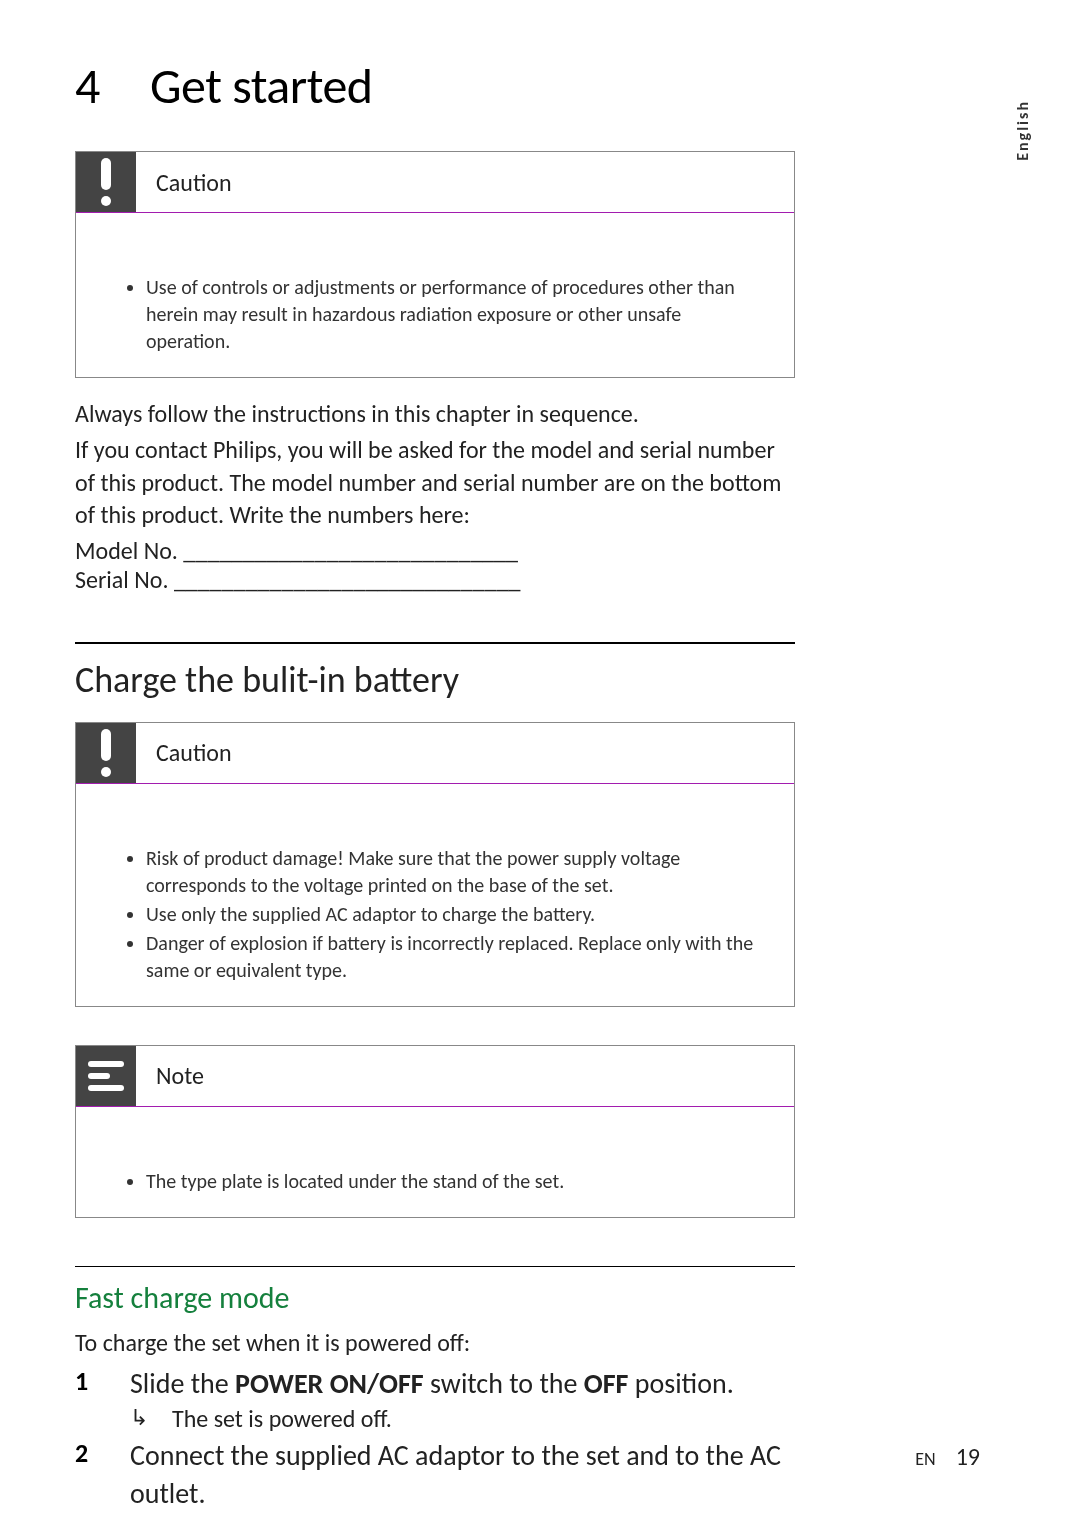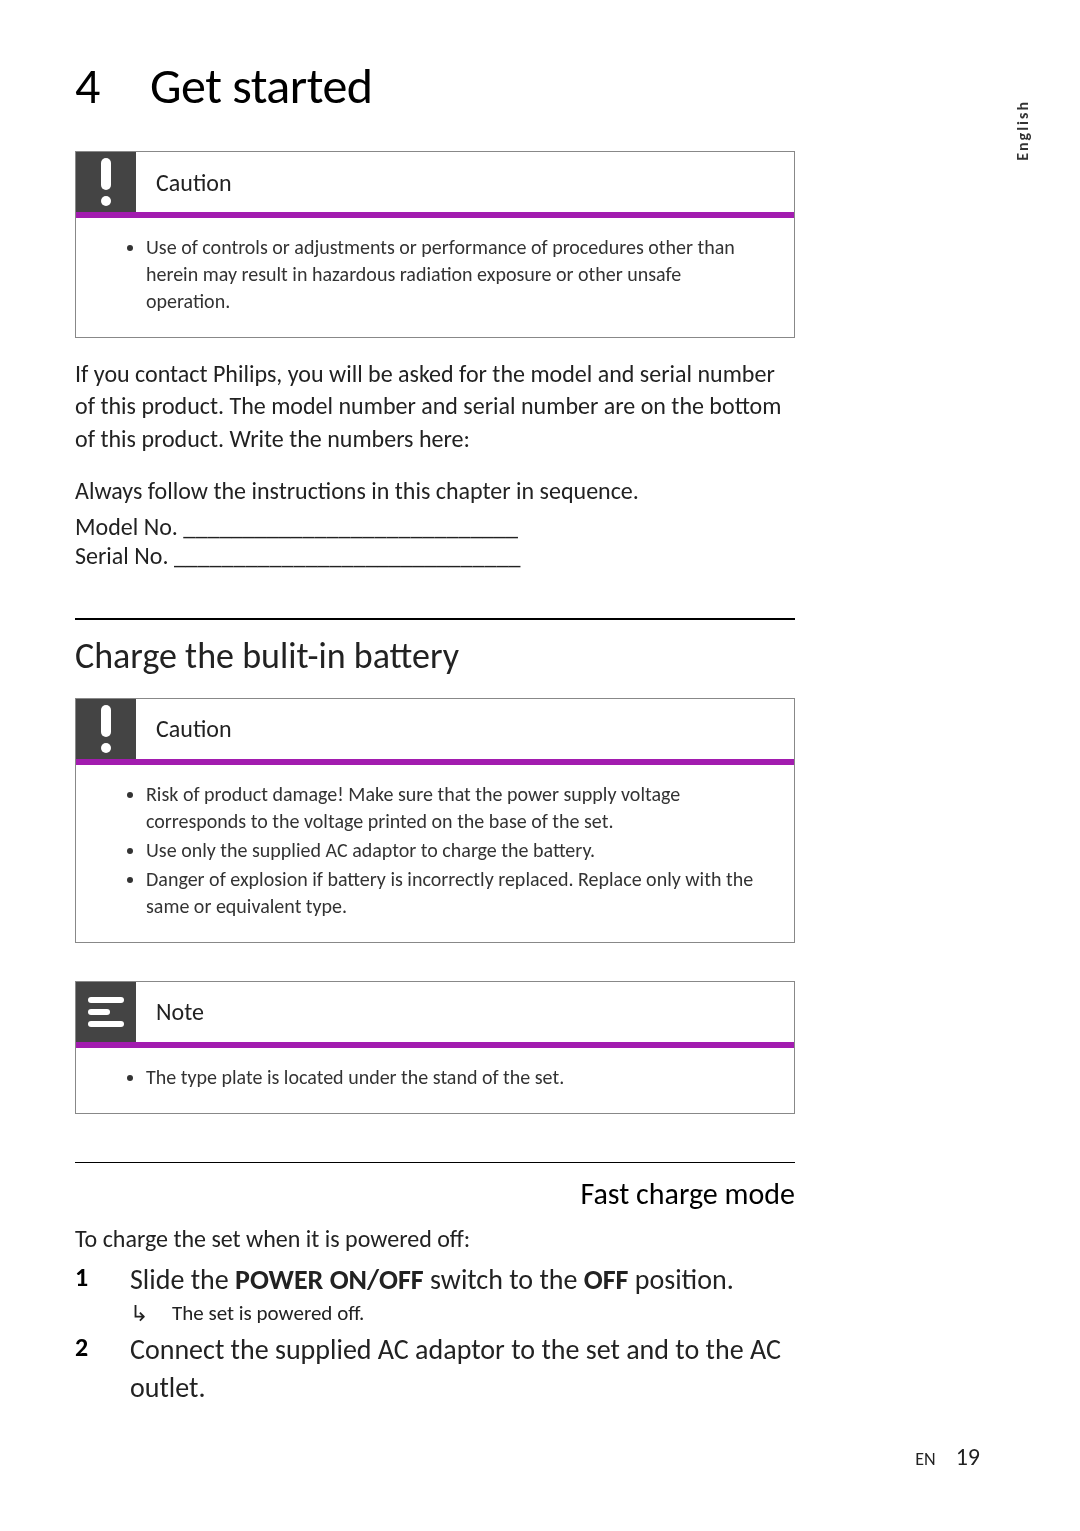--- a/index.html
+++ b/index.html
@@ -40,21 +40,21 @@
       letter-spacing: 2px;
       color: #333;
     }
     .callout-box {
       border: 1px solid #888;
       margin-bottom: 20px;
     }
     .callout-header {
       display: flex;
       align-items: center;
-      border-bottom: 6px solid #a21caf;
+      border-bottom: 1px solid #a21caf;
       padding: 0;
     }
     .callout-icon-box {
       width: 60px;
       height: 60px;
       background: #444;
       display: flex;
       align-items: center;
       justify-content: center;
       flex-shrink: 0;
@@ -101,20 +101,21 @@
       font-size: 24px;
       padding-left: 20px;
       color: #222;
     }
     .callout-body {
       padding: 16px 30px 20px 50px;
     }
     .callout-body ul {
       list-style: disc;
       padding-left: 20px;
+      margin-top: 45px;
     }
     .callout-body li {
       font-size: 20px;
       color: #333;
       line-height: 1.35;
       margin-bottom: 2px;
     }
     .body-text {
       font-size: 24px;
       line-height: 1.35;
@@ -140,23 +141,22 @@
       margin-bottom: 20px;
     }
     .subsection-divider {
       border-top: 1.5px solid #000;
       margin-top: 48px;
       margin-bottom: 12px;
     }
     .subsection-heading {
       font-size: 30px;
       font-weight: normal;
-      color: #000000;
+      color: #15803d;
       margin-bottom: 12px;
-      text-align: right;
     }
     .instruction-label {
       font-size: 24px;
       color: #222;
       margin-bottom: 8px;
     }
     .step-row {
       display: flex;
       align-items: flex-start;
       margin-bottom: 2px;
@@ -181,21 +181,21 @@
       padding-left: 55px;
       margin-bottom: 4px;
     }
     .sub-step-marker {
       font-size: 22px;
       width: 42px;
       flex-shrink: 0;
       color: #222;
     }
     .sub-step-text {
-      font-size: 21px;
+      font-size: 24px;
       color: #222;
     }
     .footer {
       position: absolute;
       bottom: 60px;
       right: 100px;
       display: flex;
       align-items: baseline;
       gap: 20px;
     }
@@ -229,22 +229,22 @@
       </div>
       <div class="callout-title">Caution</div>
     </div>
     <div class="callout-body">
       <ul>
         <li>Use of controls or adjustments or performance of procedures other than herein may result in hazardous radiation exposure or other unsafe operation.</li>
       </ul>
     </div>
   </div>
 
+  <p class="body-text para1">Always follow the instructions in this chapter in sequence.</p>
   <p class="body-text">If you contact Philips, you will be asked for the model and serial number of this product. The model number and serial number are on the bottom of this product. Write the numbers here:</p>
-  <p class="body-text para1">Always follow the instructions in this chapter in sequence.</p>
   <p class="model-line">Model No. ____________________________</p>
   <p class="serial-line">Serial No. _____________________________</p>
 
   <div class="section-divider"></div>
   <h2 class="section-heading">Charge the bulit-in battery</h2>
 
   <div class="callout-box">
     <div class="callout-header">
       <div class="callout-icon-box">
         <div class="callout-icon-caution">

